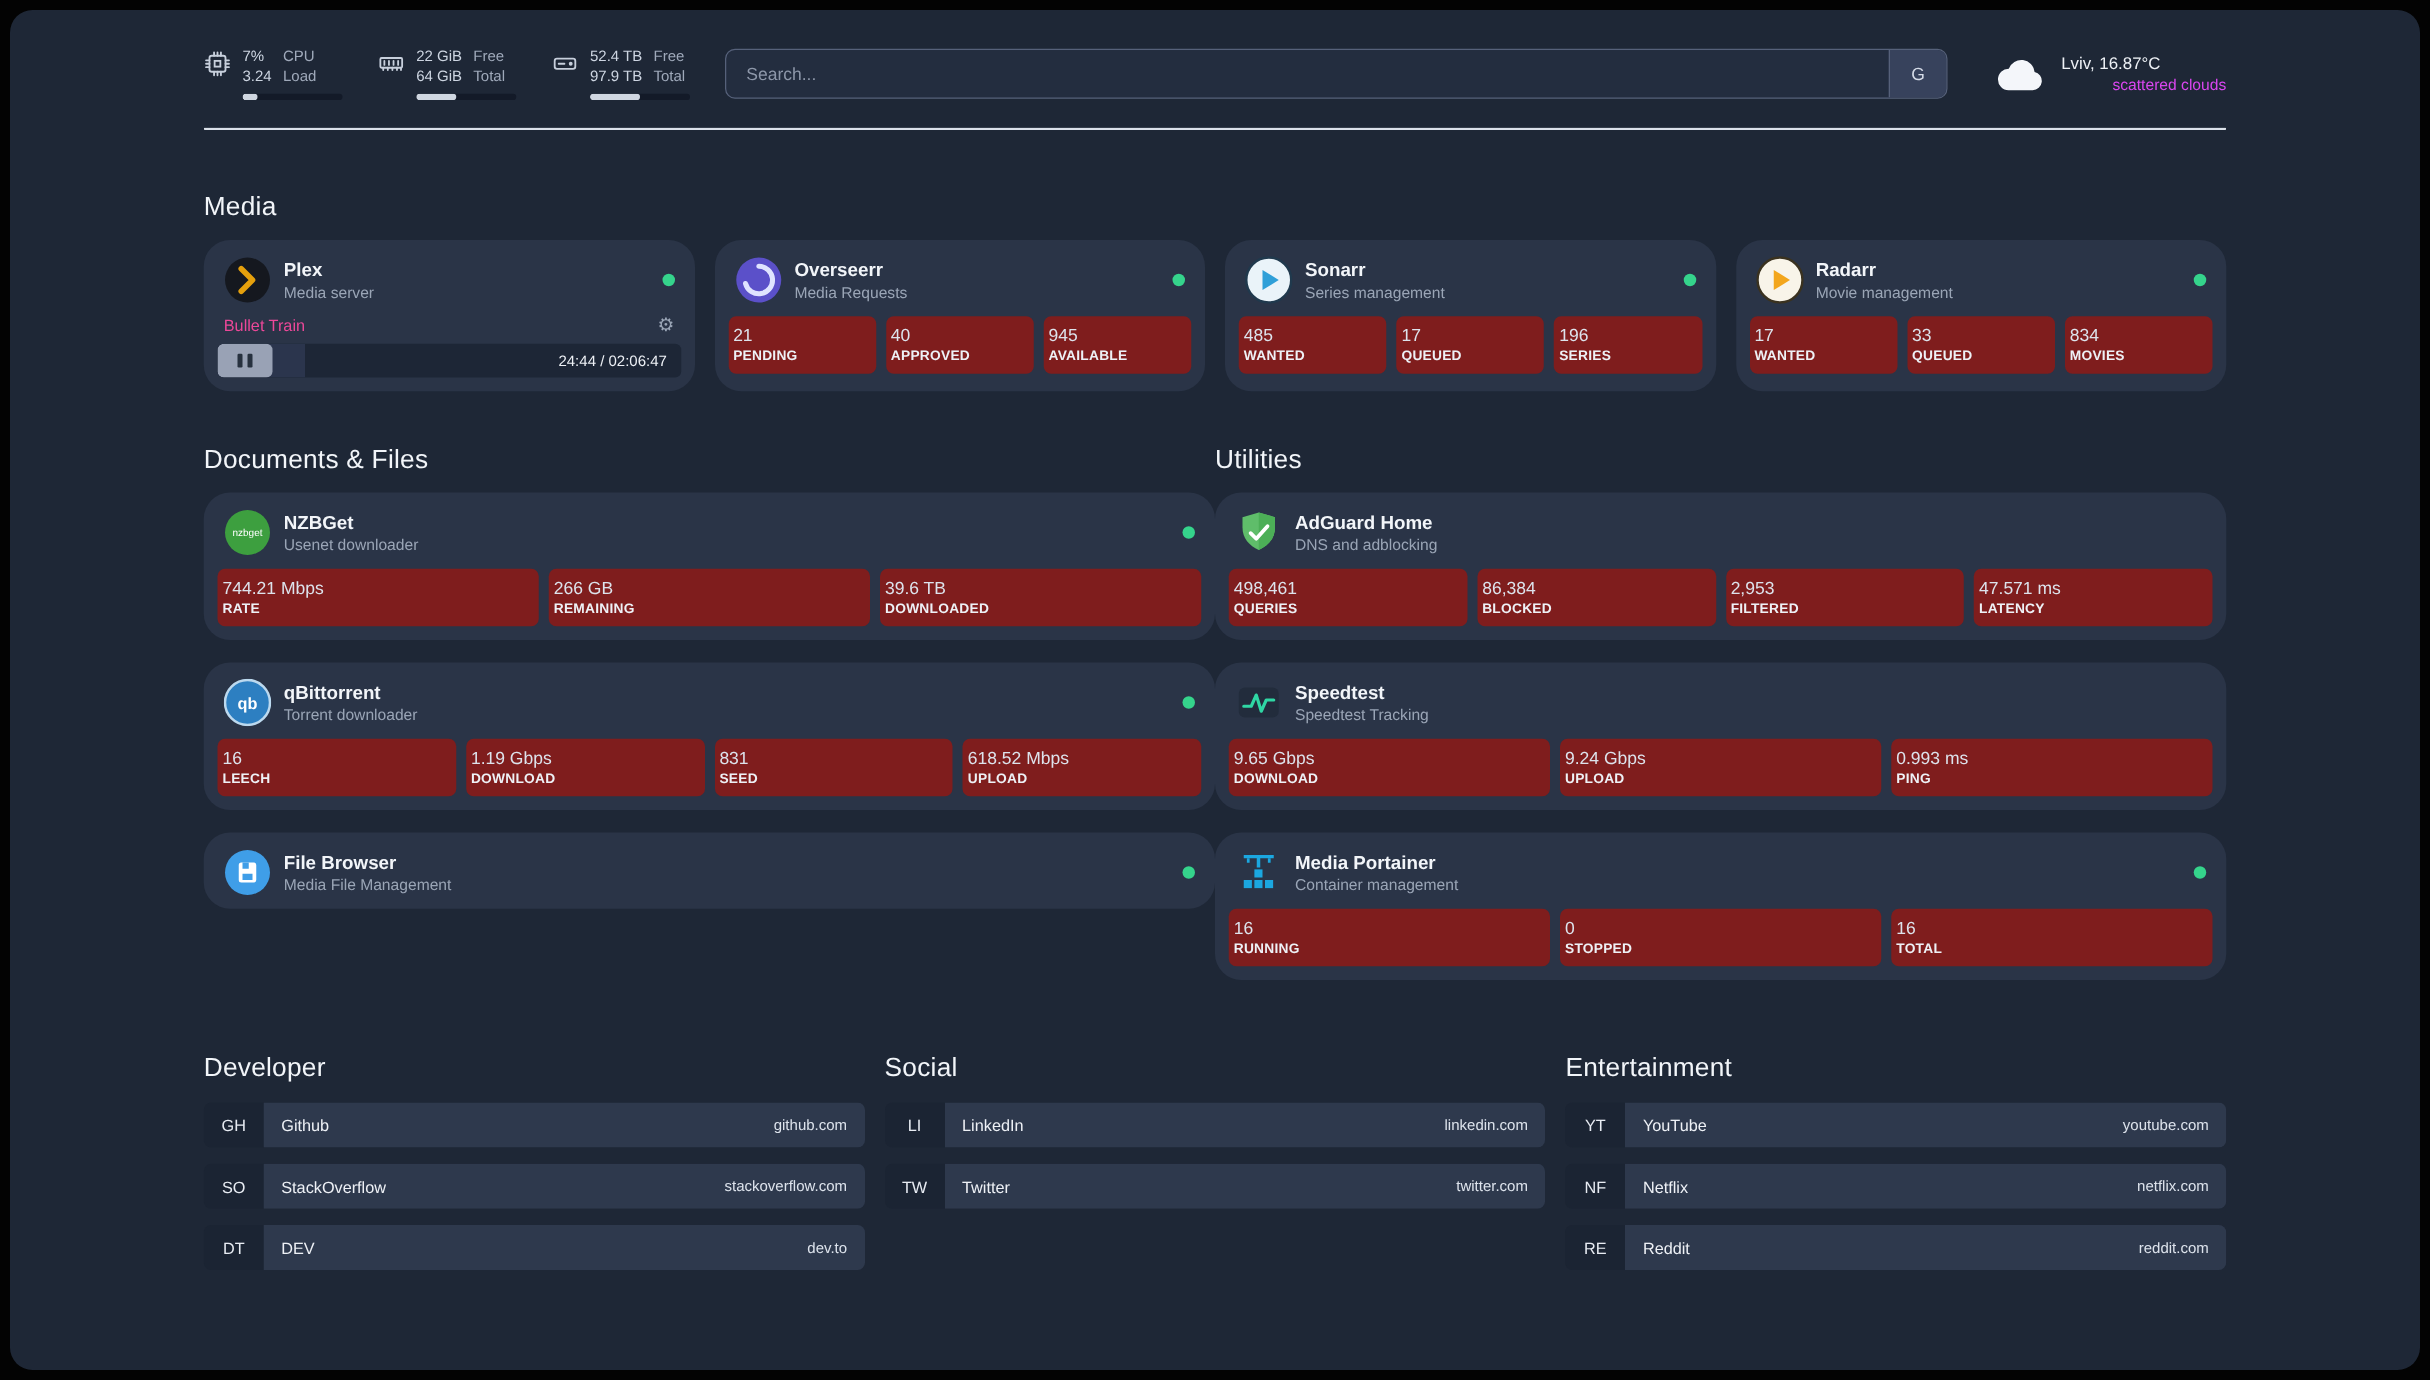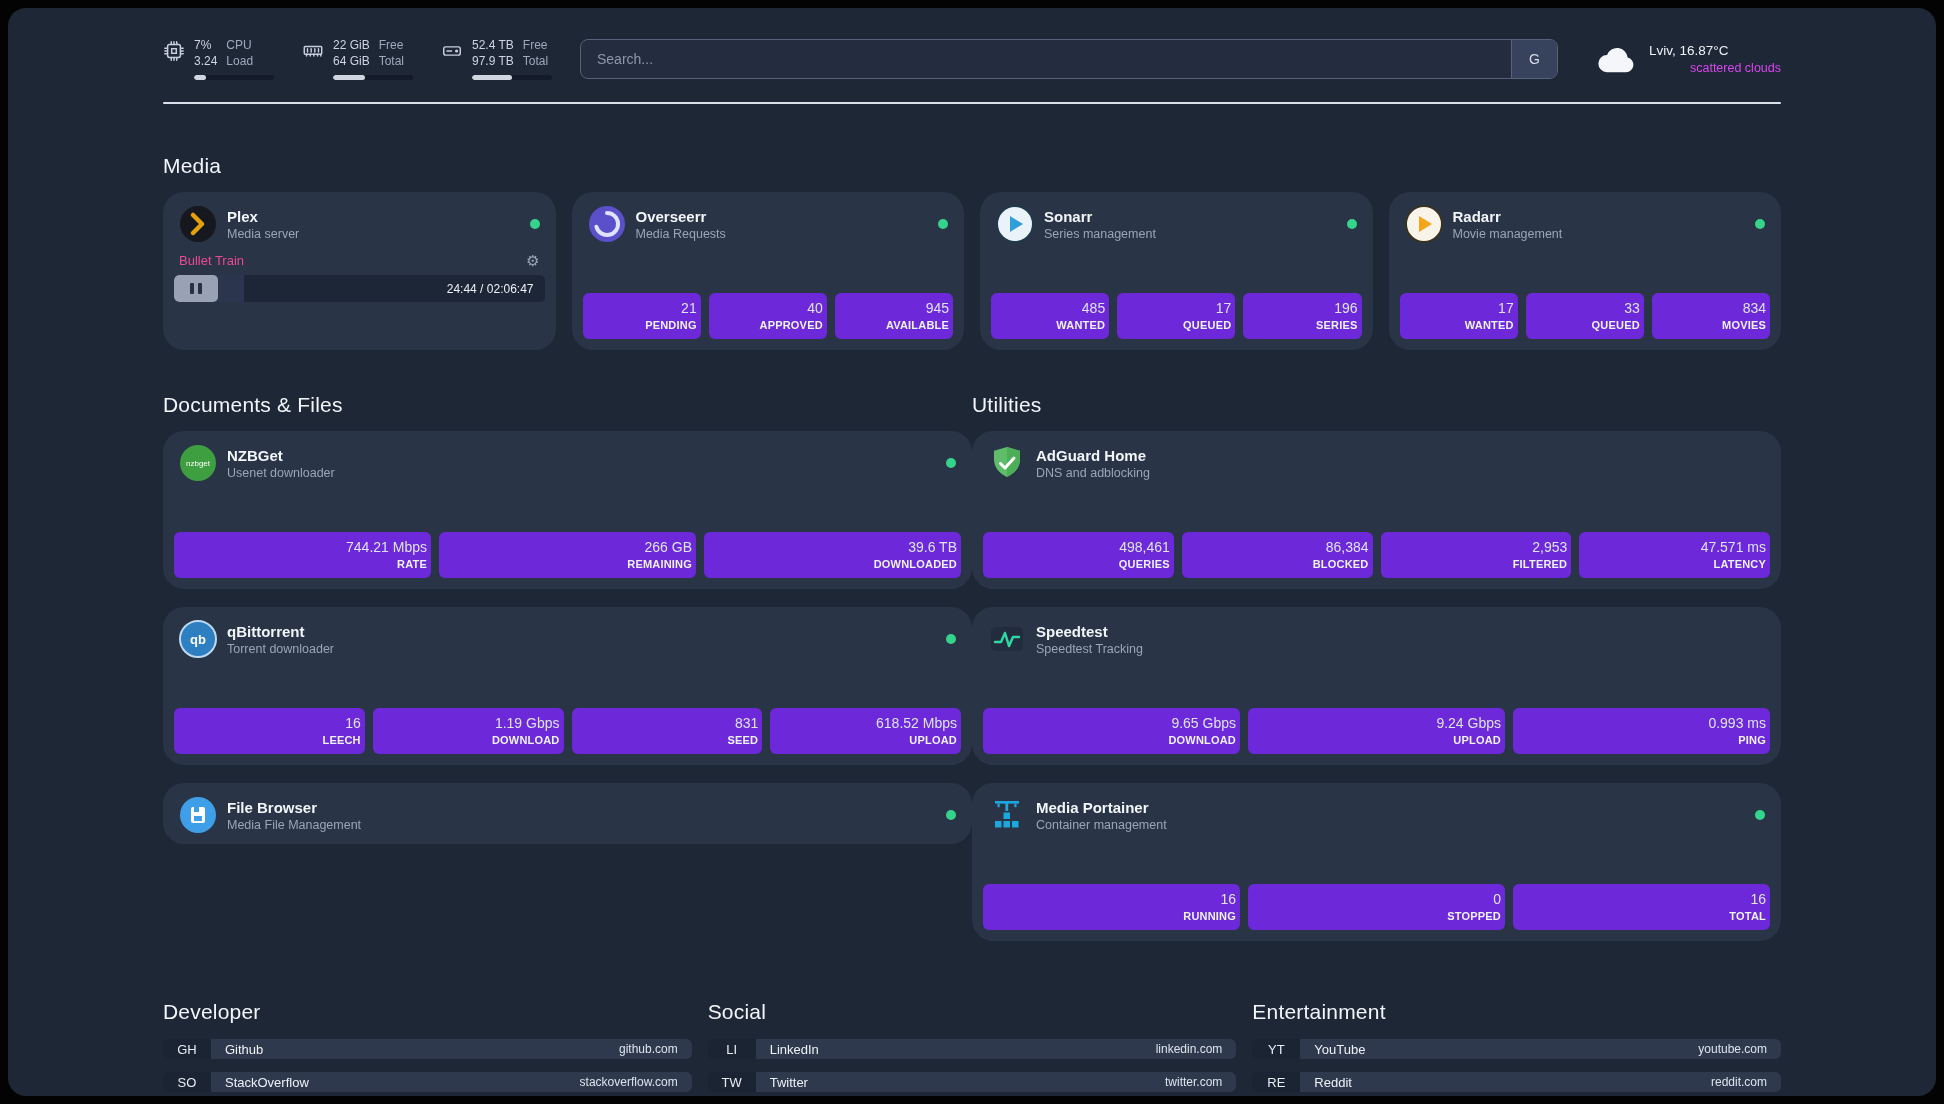--- a/index.html
+++ b/index.html
@@ -38,42 +38,42 @@
   .media-grid { display:grid; grid-template-columns:repeat(4,1fr); gap:16px; margin-top:14px; }
 
   .card { background:#2a3447; border-radius:21px; padding:9px 11px 11px; cursor:pointer; }
   .card-head { display:flex; align-items:center; gap:10px; padding:4px 5px 10px; }
   .app-icon { width:38px; height:38px; flex:0 0 38px; display:flex; align-items:center; justify-content:center; }
   .app-name { font-size:15px; font-weight:700; color:#f2f5f9; }
   .app-sub { font-size:12.5px; color:#9aa5b6; margin-top:2px; }
   .dot { width:10px; height:10px; border-radius:50%; background:#35d48c; margin-left:auto; flex:0 0 10px; }
 
   .stats { display:flex; gap:8px; }
-  .stat { flex:1; background:#6d28d9; border-radius:6px; text-align:right; padding:7px 4px 8px;margin-top:40px; }
+  .stat { flex:1; background:#7f1d1d; border-radius:6px; text-align:left; padding:7px 4px 8px; }
   .stat-value { font-size:14px; color:#dde3ec; }
   .stat-label { font-size:11px; font-weight:700; color:#eef1f6; margin-top:3px; letter-spacing:.2px; }
 
   
   .np-row { display:flex; align-items:center; justify-content:space-between; padding:0 5px 7px; }
   .np-title { font-size:13px; color:#ec4899; }
   .gear { color:#9aa5b6; font-size:15px; cursor:pointer; line-height:1; }
   .np-bar { position:relative; height:27px; background:#1d2636; border-radius:5px; display:flex; align-items:center; overflow:hidden; }
   .np-elapsed { position:absolute; left:0; top:0; bottom:0; background:#2b354d; }
   .pause-btn { position:relative; z-index:2; width:44px; height:100%; background:#99a2b5; border-radius:5px;
                display:flex; align-items:center; justify-content:center; gap:4px; }
   .pbar { width:4px; height:11px; background:#27313f; border-radius:1px; }
   .np-time { position:relative; z-index:2; margin-left:auto; padding-right:11px; font-size:12px; color:#eef1f6; }
 
   .two-col { display:grid; grid-template-columns:1fr 1fr; margin-top:30px; align-items:start; }
   .col-cards { display:flex; flex-direction:column; gap:18px; margin-top:14px; }
 
   
   .bookmarks { display:grid; grid-template-columns:1fr 1fr 1fr; gap:16px; margin-top:46px; align-items:start; }
   .bm-list { display:flex; flex-direction:column; gap:13px; margin-top:15px; }
-  .bm-row { display:flex; height:20px; border-radius:6px; overflow:hidden; cursor:pointer; }
+  .bm-row { display:flex; height:36px; border-radius:6px; overflow:hidden; cursor:pointer; }
   .bm-abbr { width:48px; flex:0 0 48px; background:#1b2433; color:#e8ecf3; font-size:13px;
              display:flex; align-items:center; justify-content:center; }
   .bm-pill { flex:1; background:#2e394d; display:flex; align-items:center; justify-content:space-between; padding:0 14px; }
   .bm-name { font-size:13px; color:#eef1f6; }
   .bm-url { font-size:12px; color:#dde3ec; }
 </style>
 </head>
 <body>
 
 <div class="dashboard">
@@ -548,30 +548,30 @@
       <div class="section-heading">Entertainment</div>
       <div class="bm-list">
         <div class="bm-row">
           <div class="bm-abbr">YT</div>
           <div class="bm-pill">
             <span class="bm-name">YouTube</span>
             <span class="bm-url">youtube.com</span>
           </div>
         </div>
         <div class="bm-row">
+          <div class="bm-abbr">NF</div>
+          <div class="bm-pill">
+            <span class="bm-name">Netflix</span>
+            <span class="bm-url">netflix.com</span>
+          </div>
+        </div>
+        <div class="bm-row">
           <div class="bm-abbr">RE</div>
           <div class="bm-pill">
             <span class="bm-name">Reddit</span>
             <span class="bm-url">reddit.com</span>
           </div>
         </div>
-        <div class="bm-row">
-          <div class="bm-abbr">NF</div>
-          <div class="bm-pill">
-            <span class="bm-name">Netflix</span>
-            <span class="bm-url">netflix.com</span>
-          </div>
-        </div>
       </div>
     </div>
 
   </div>
 </div>
 
 </body></html>

